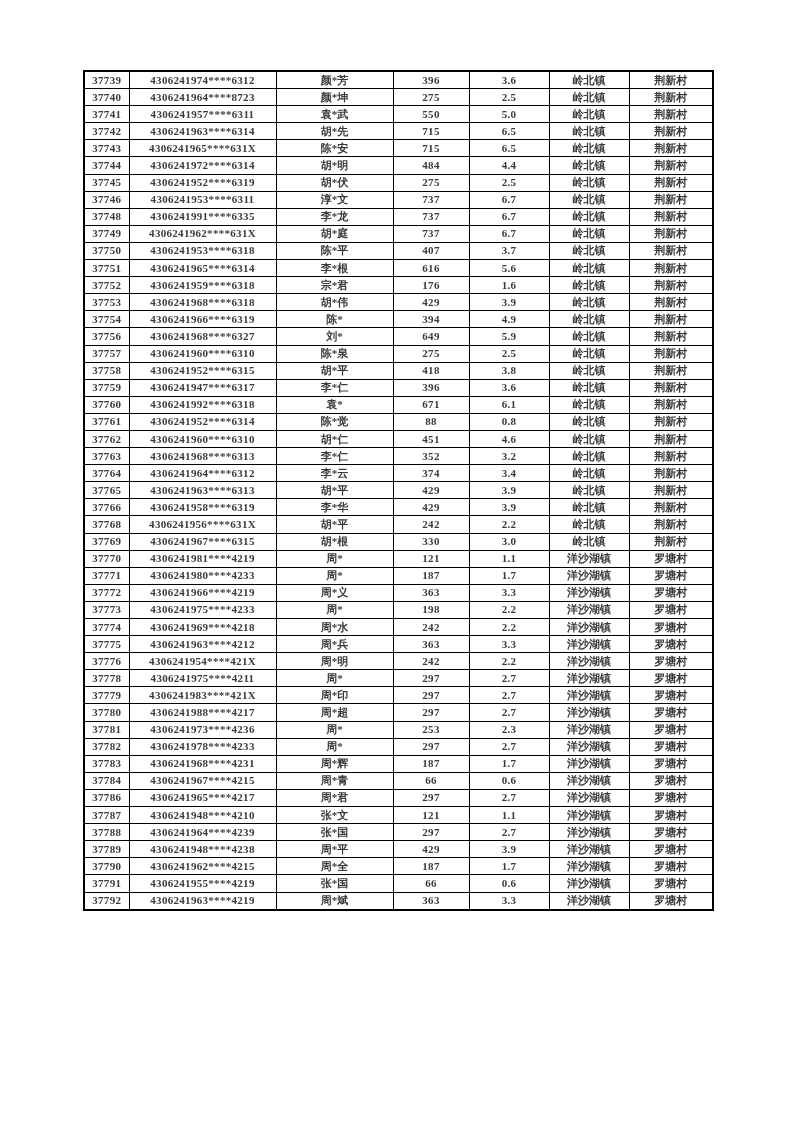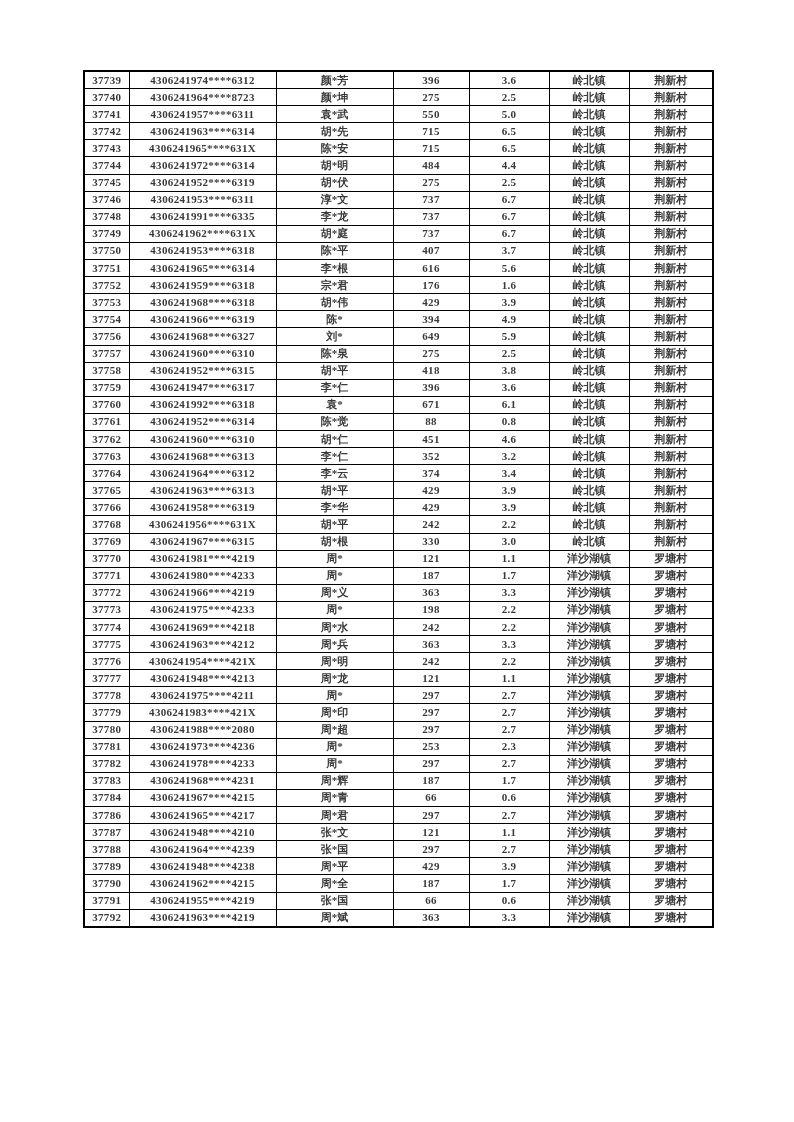--- a/index.html
+++ b/index.html
@@ -370,49 +370,40 @@
         <tr>
           <td class="num">37776</td>
           <td class="num">4306241954****421X</td>
           <td>周*明</td>
           <td class="num">242</td>
           <td class="num">2.2</td>
           <td>洋沙湖镇</td>
           <td>罗塘村</td>
         </tr>
         <tr>
-          <td class="num">37777</td>
-          <td class="num">4306241948****4213</td>
-          <td>周*龙</td>
-          <td class="num">121</td>
-          <td class="num">1.1</td>
-          <td>洋沙湖镇</td>
-          <td>罗塘村</td>
-        </tr>
-        <tr>
           <td class="num">37778</td>
           <td class="num">4306241975****4211</td>
           <td>周*</td>
           <td class="num">297</td>
           <td class="num">2.7</td>
           <td>洋沙湖镇</td>
           <td>罗塘村</td>
         </tr>
         <tr>
           <td class="num">37779</td>
           <td class="num">4306241983****421X</td>
           <td>周*印</td>
           <td class="num">297</td>
           <td class="num">2.7</td>
           <td>洋沙湖镇</td>
           <td>罗塘村</td>
         </tr>
         <tr>
           <td class="num">37780</td>
-          <td class="num">4306241988****2080</td>
+          <td class="num">4306241988****4217</td>
           <td>周*超</td>
           <td class="num">297</td>
           <td class="num">2.7</td>
           <td>洋沙湖镇</td>
           <td>罗塘村</td>
         </tr>
         <tr>
           <td class="num">37781</td>
           <td class="num">4306241973****4236</td>
           <td>周*</td>

